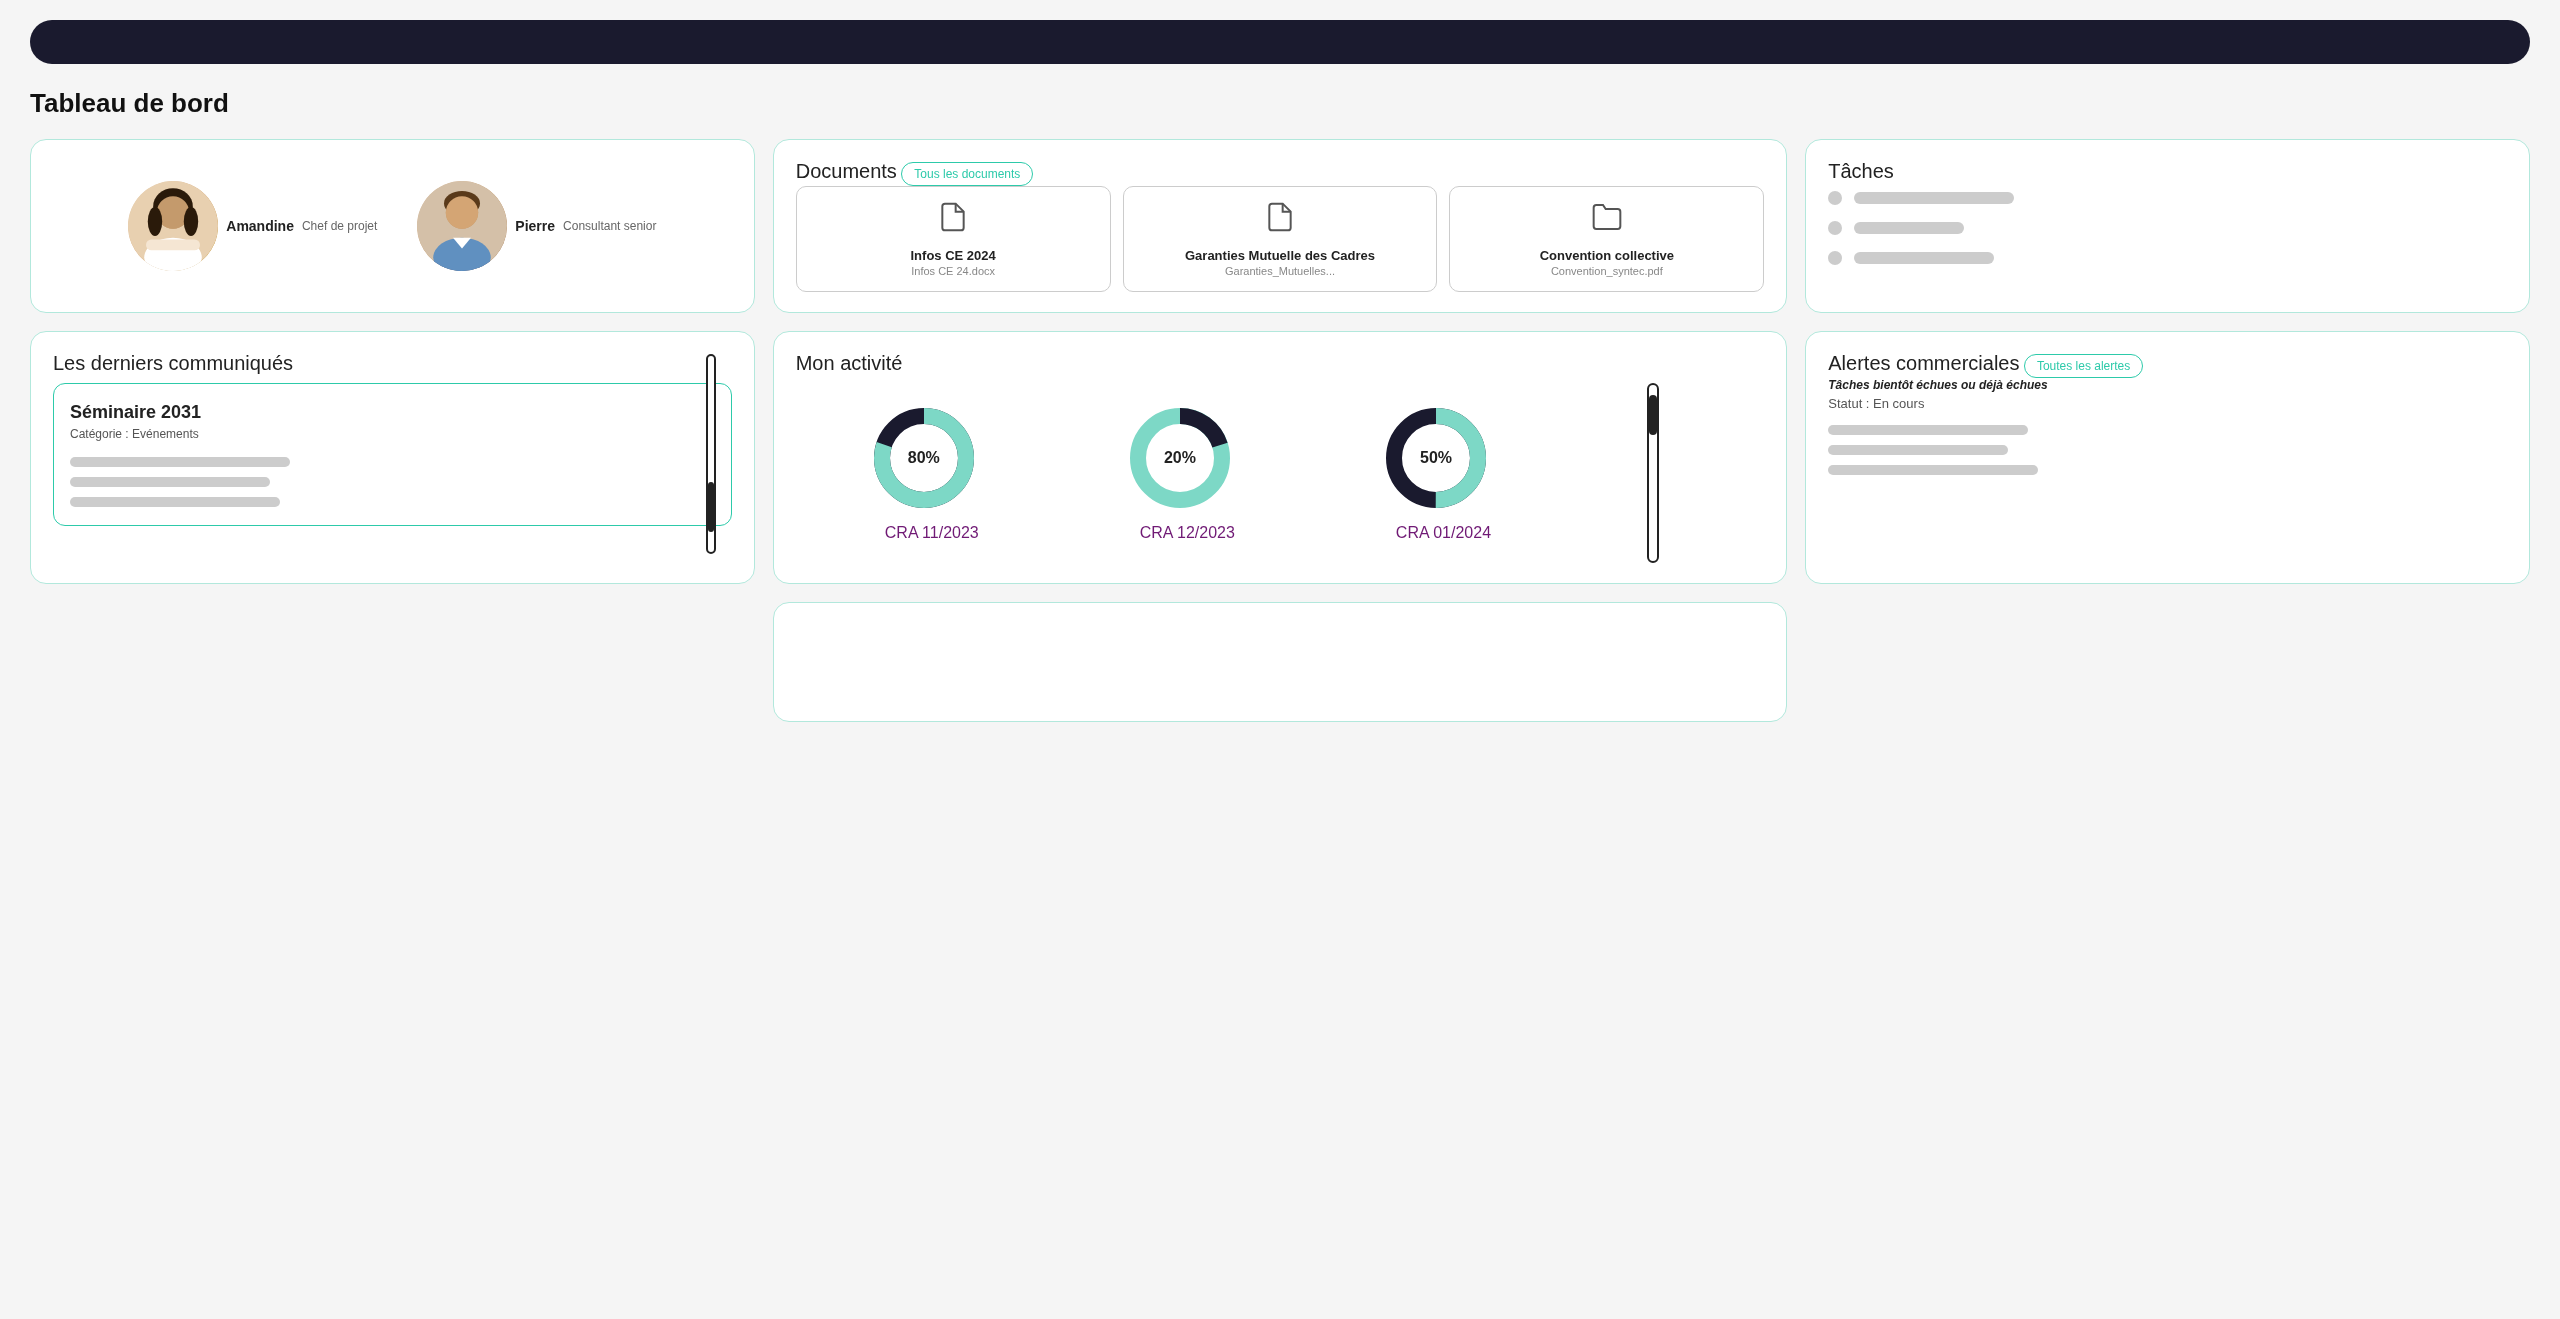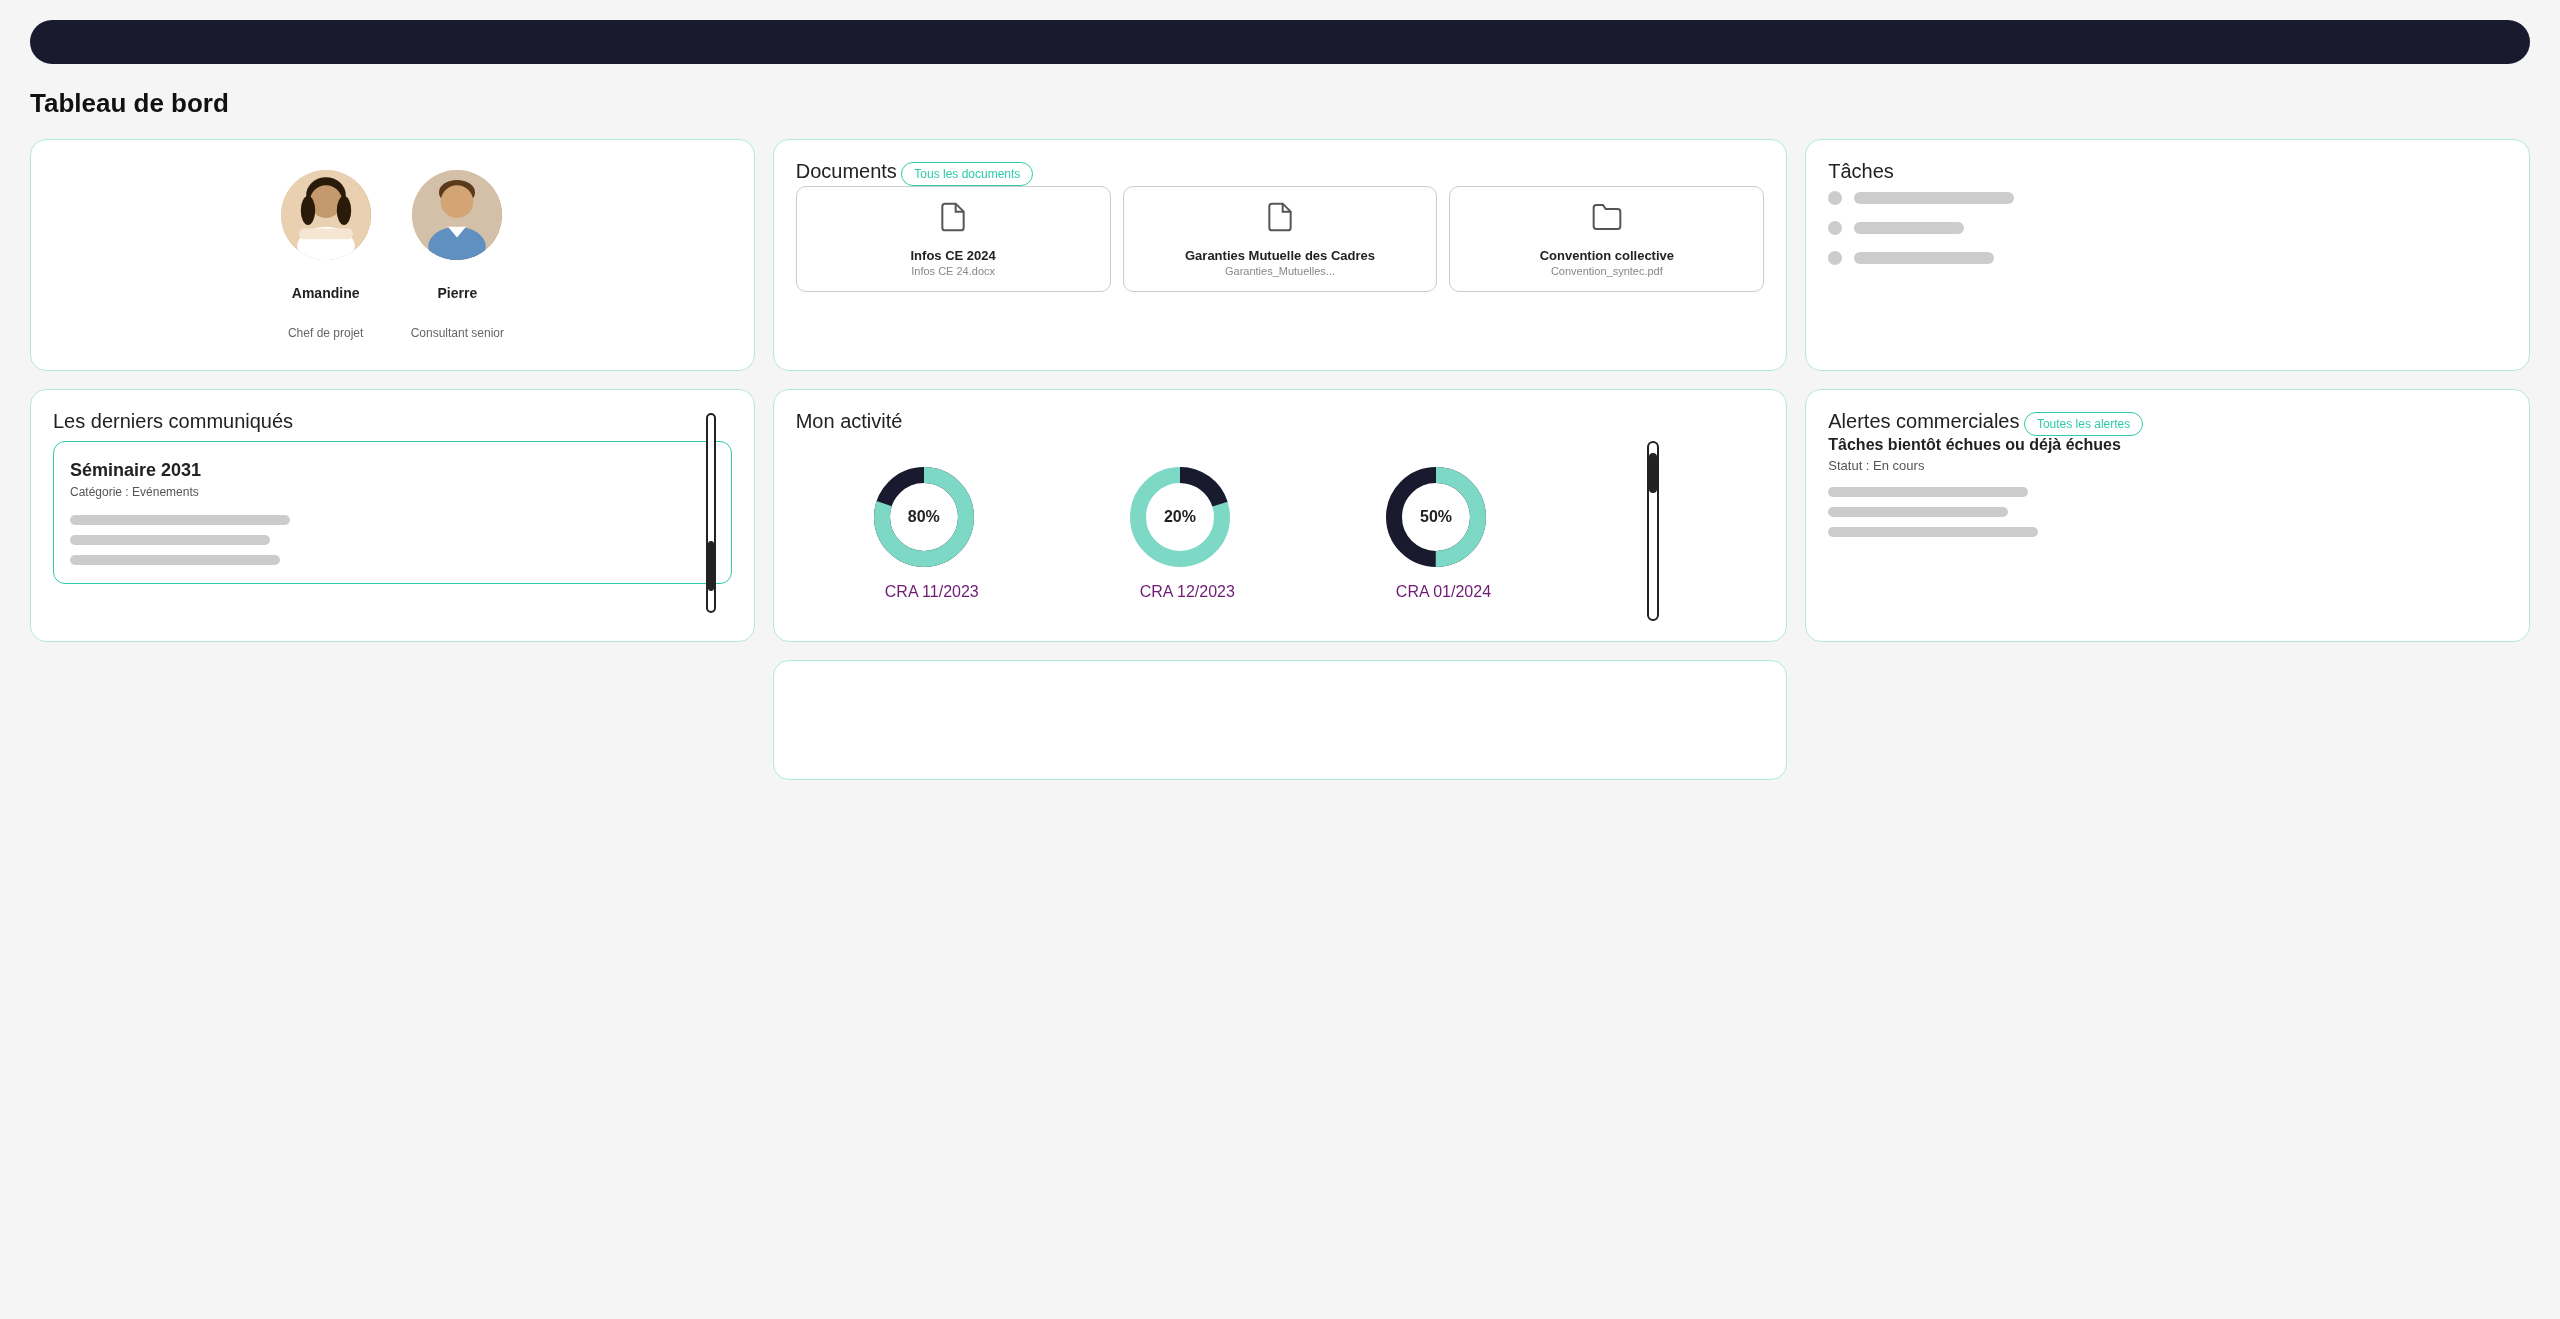--- a/index.html
+++ b/index.html
@@ -51,23 +51,22 @@
     .team-card {
       display: flex;
       align-items: center;
       justify-content: center;
       gap: 40px;
       padding: 30px 20px;
     }
 
     .team-member {
       display: flex;
-      flex-direction: column;
       align-items: center;
-      gap: 25px;
+      gap: 8px;
     }
 
     .avatar {
       width: 90px;
       height: 90px;
       border-radius: 50%;
       overflow: hidden;
       background: #ddd;
       display: flex;
       align-items: center;
@@ -268,24 +267,25 @@
       font-weight: 700;
       color: #222;
     }
 
     .chart-caption {
       font-size: 16px;
       color: #701a75;
     }
 
     .alertes-subtitle {
-      font-size: 16px;
+      font-size: 12px;
       font-weight: 700;
       color: #222;
       margin-bottom: 4px;
+      font-style: italic;
     }
 
     .alertes-status {
       font-size: 13px;
       color: #555;
       margin-bottom: 14px;
     }
 
     .alerte-bars {
       display: flex;

